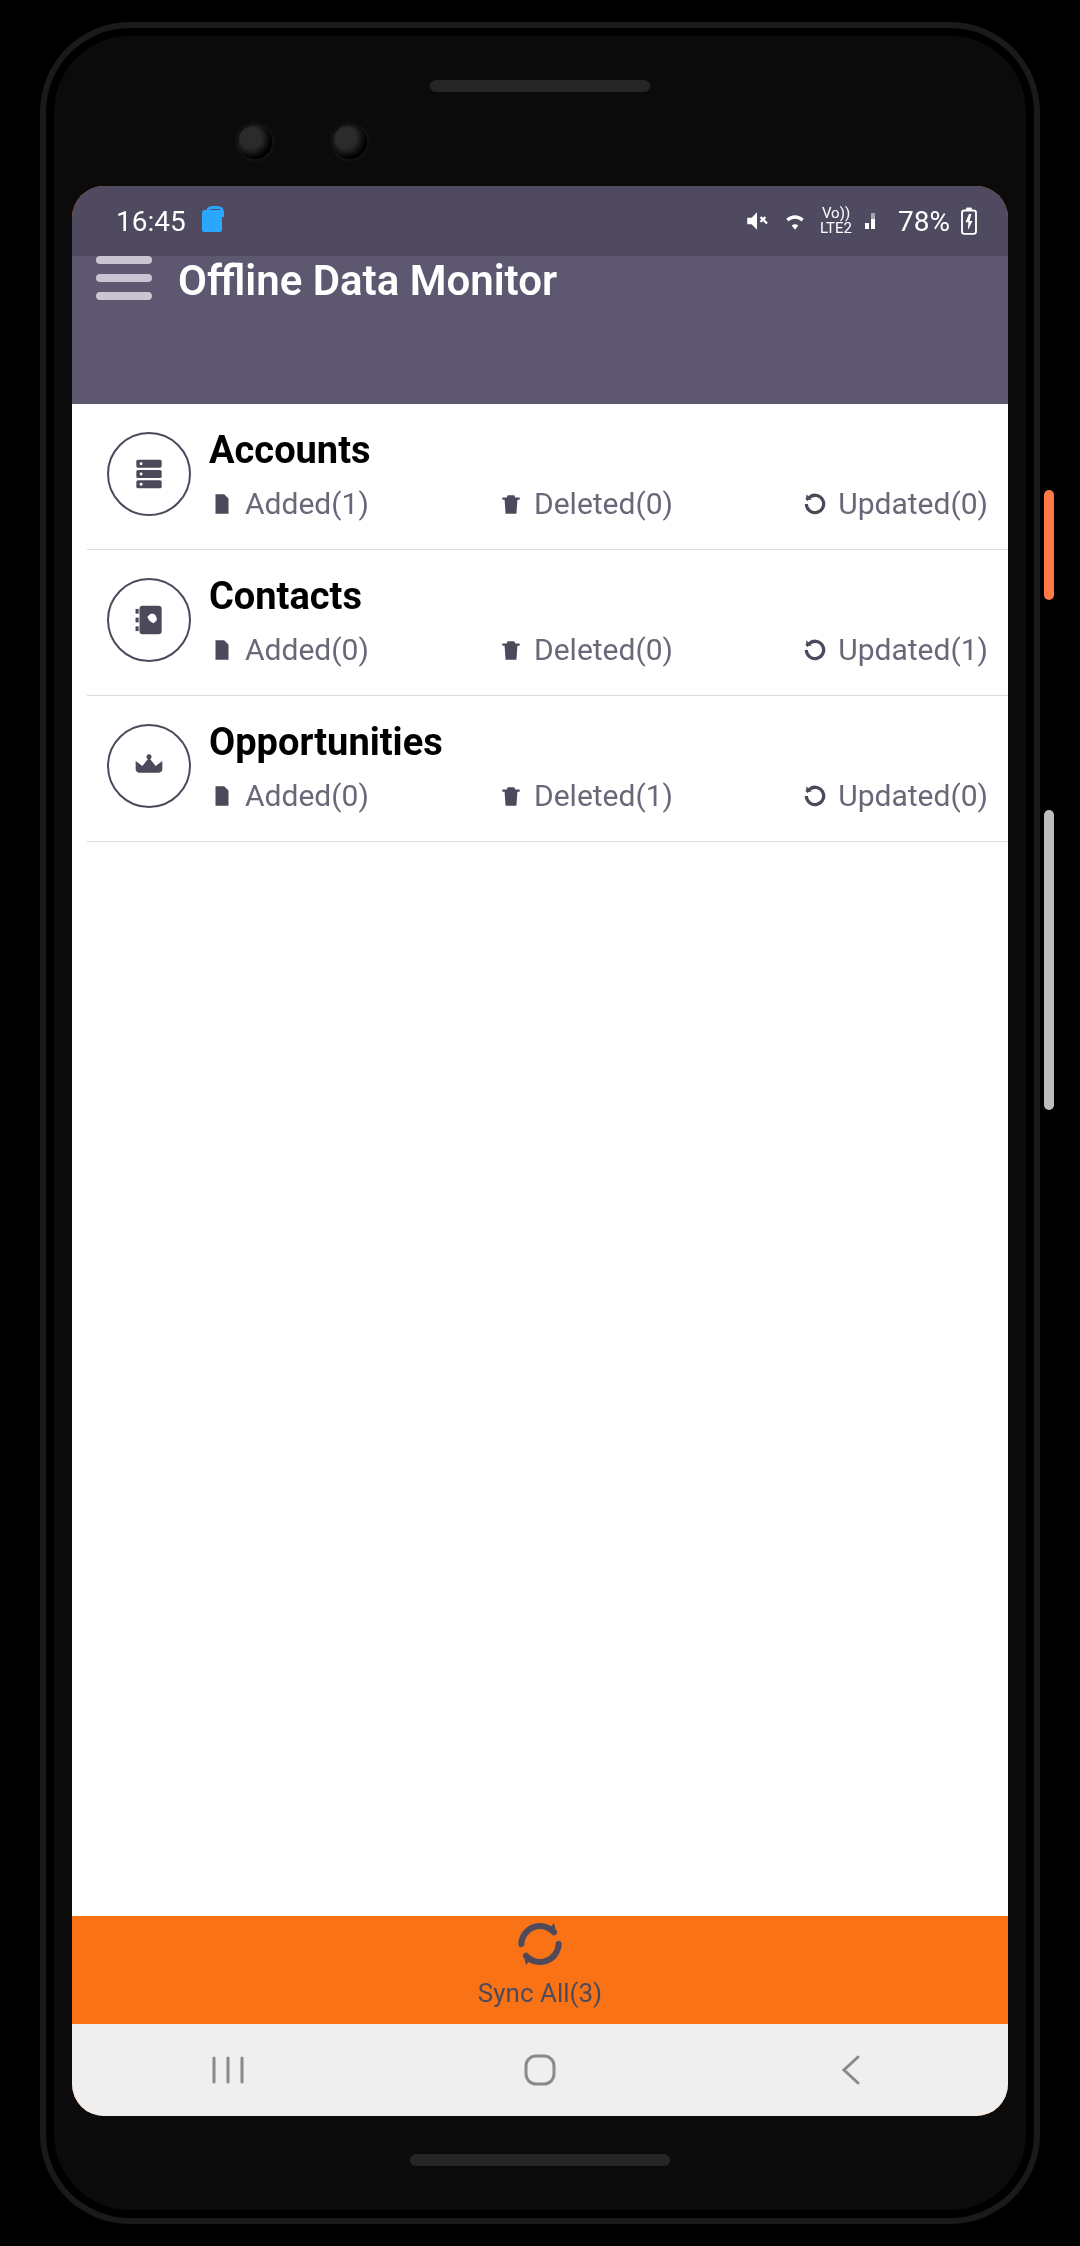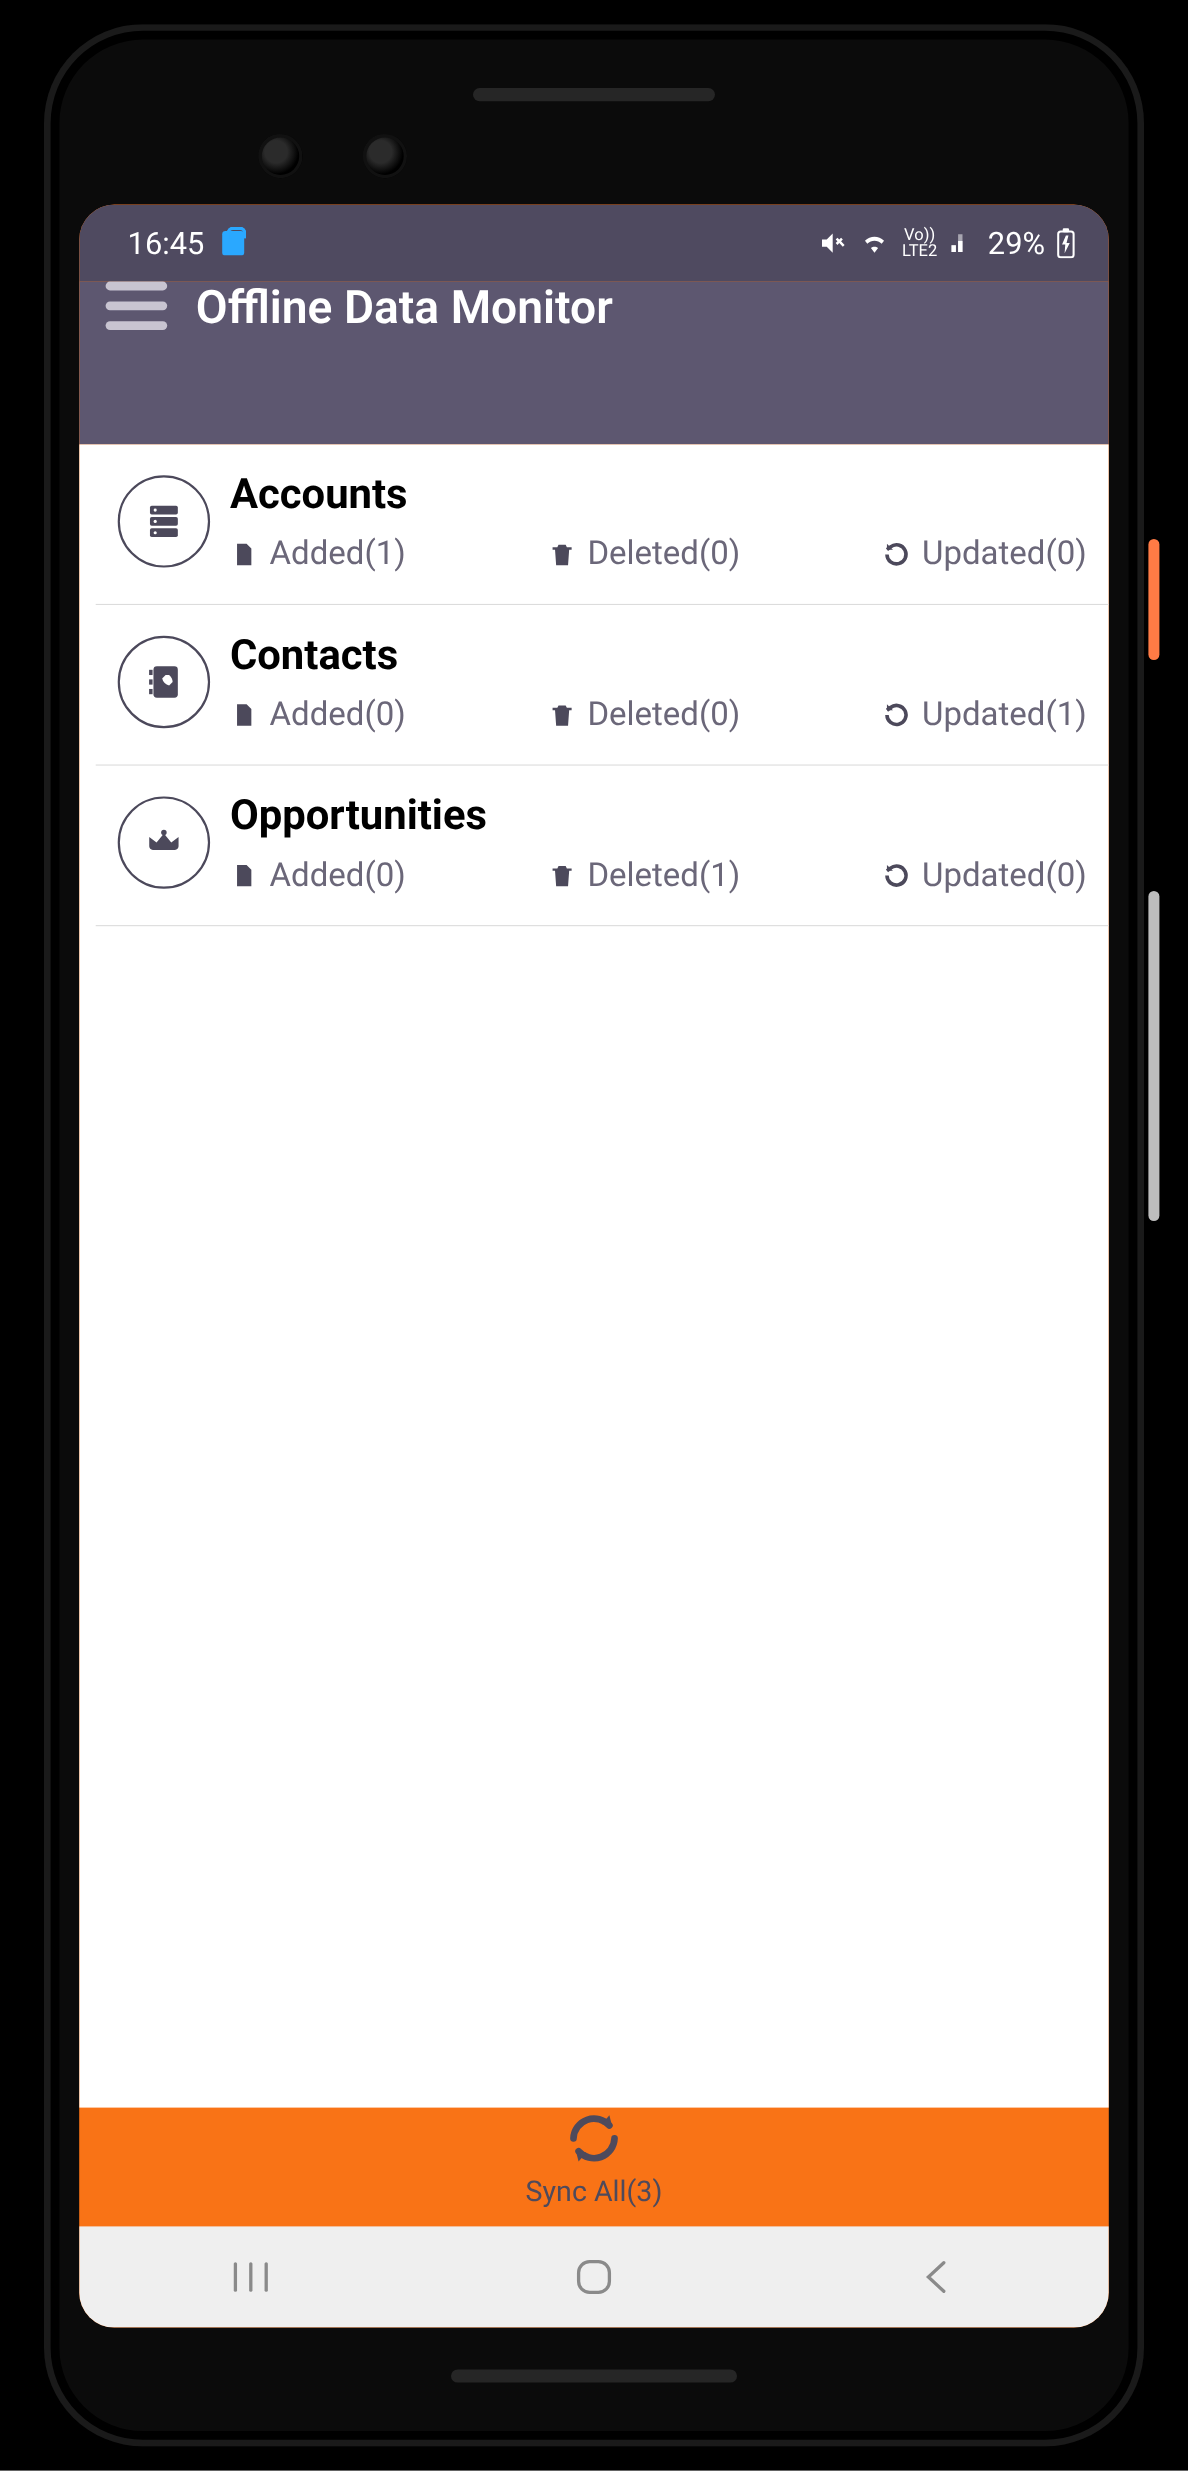--- a/index.html
+++ b/index.html
@@ -185,21 +185,21 @@
 
       <span style="font-size:15px;line-height:1;display:flex;flex-direction:column;align-items:center;">
         <span>Vo))</span>
         <span style="font-weight:400;">LTE2</span>
       </span>
 
       <svg width="26" height="24" viewBox="0 0 24 24" fill="currentColor">
           <path d="M2 20h4v-6H2v6zm6 0h4V4H8v16z" opacity="0.5"></path>
           <path d="M2 20h4v-6H2v6zm6 0h4v-10H8v10z"></path>
         </svg>
-      <span class="pct">29%</span>
+      <span class="pct">78%</span>
 
       <svg width="18" height="28" viewBox="0 0 14 24">
           <rect x="1" y="3" width="12" height="20" rx="2" fill="none" stroke="currentColor" stroke-width="1.6"></rect>
           <rect x="4.5" y="0.5" width="5" height="3" rx="1" fill="currentColor"></rect>
           <path d="M7 6l-3 7h2.5L6 20l4-8H7.5L9 6z" fill="currentColor"></path>
         </svg>
     </div>
   </div>
 
   <div class="app-bar">

